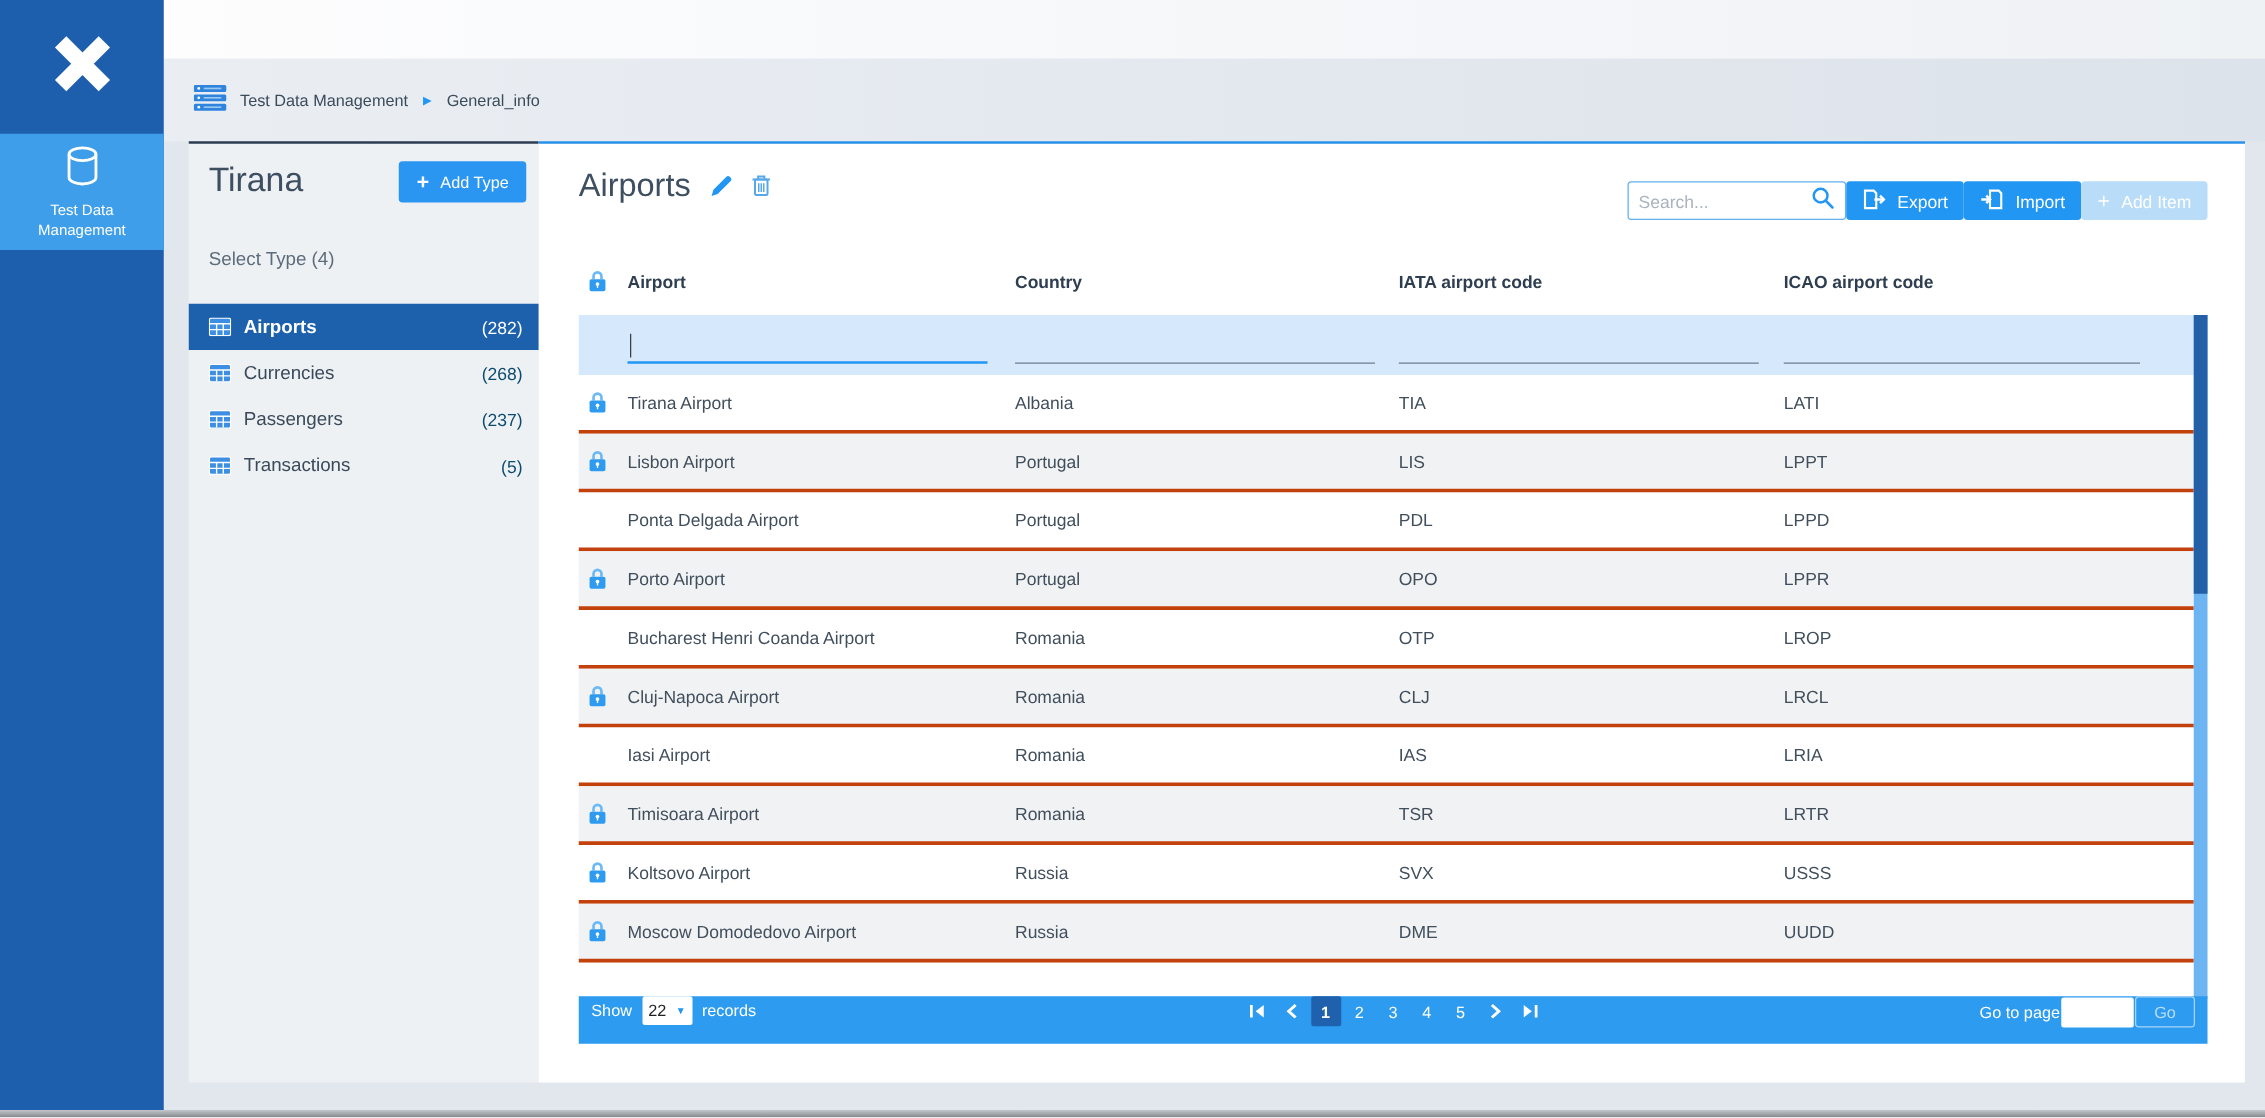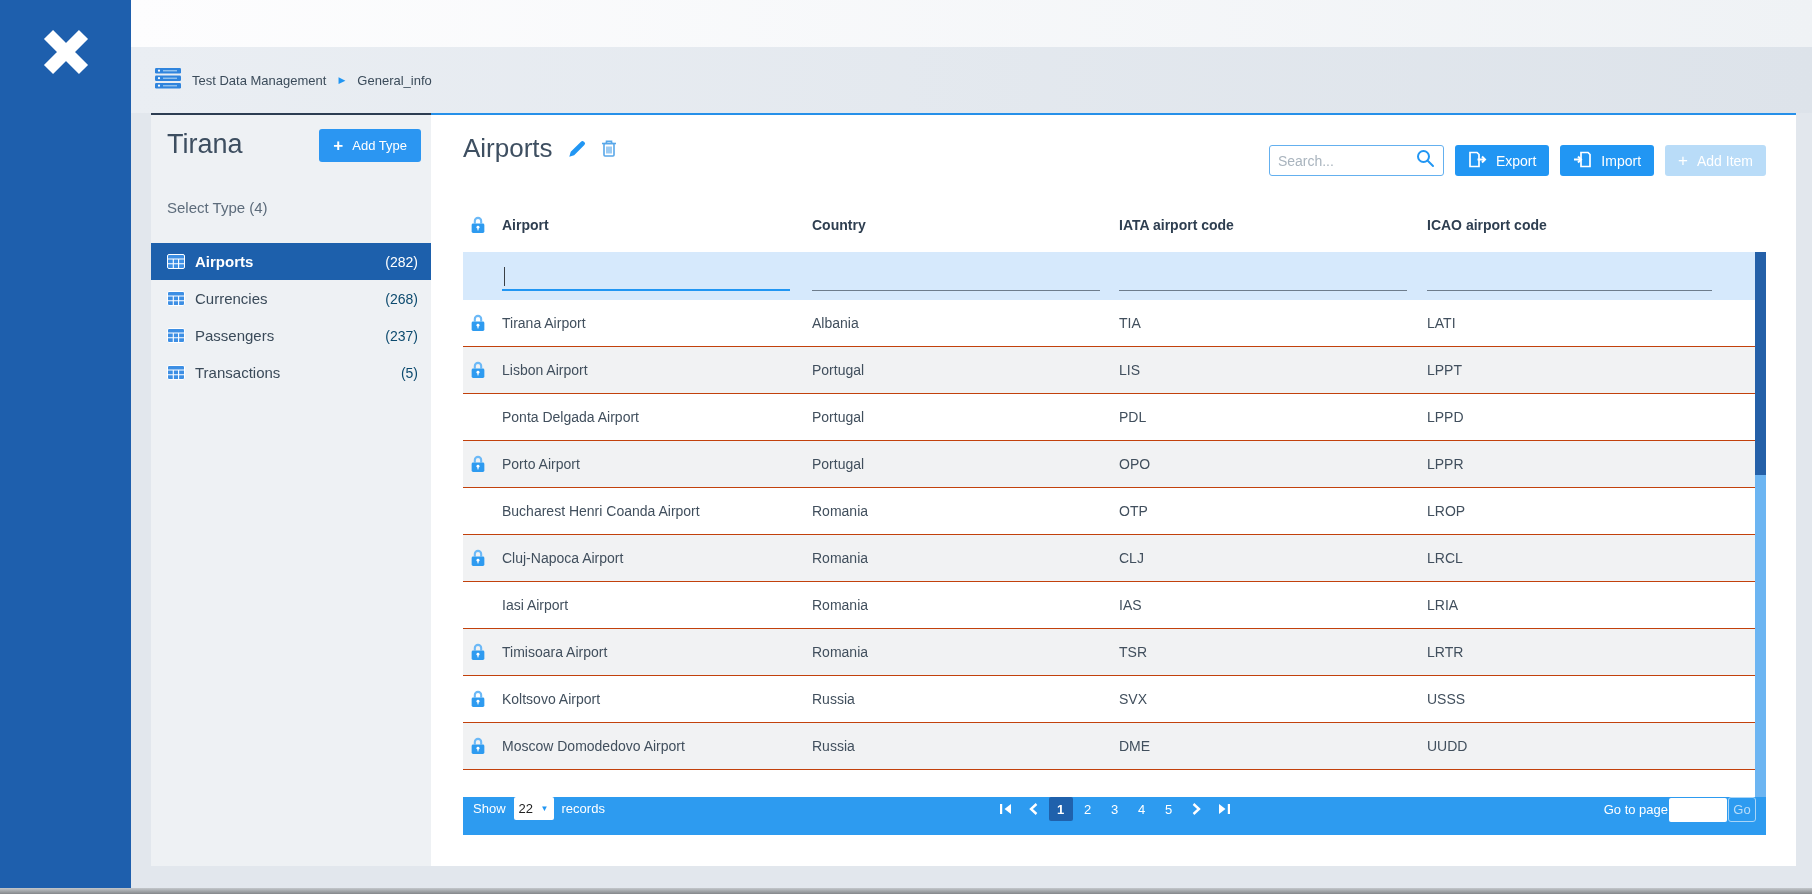--- a/index.html
+++ b/index.html
@@ -40,21 +40,21 @@
   .titem.sel { background:#1d60ac; color:#fff; }
   .titem.sel .tcount { color:#fff; }
 
   
   .card { position:absolute; left:431px; top:113px; width:1365px; height:753px; background:#fff;
           border-top:2px solid #2690e9; }
   .card-head { position:absolute; left:32px; top:18px; display:flex; align-items:center; gap:13px; }
   .card-title { font-size:26px; color:#3e4f61; }
   .iconbtn { cursor:pointer; display:flex; align-items:center; }
 
-  .toolbar { position:absolute; right:30px; top:30px; display:flex; align-items:flex-start; gap:11px; height:31px;margin-left:41px; }
+  .toolbar { position:absolute; right:30px; top:30px; display:flex; align-items:flex-start; height:31px;margin-left:41px; }
   .search { width:175px; height:31px; border:1px solid #64b0ef; border-radius:3px; background:#fff;
             display:flex; align-items:center; padding:0 8px; }
   .search input { border:none; outline:none; flex:1; font-size:14px; color:#333; width:10px; background:transparent; }
   .search input::placeholder { color:#a9b4be; }
   .btn { height:31px; border-radius:3px; background:#2196f3; color:#fff; font-size:14px;
          display:flex; align-items:center; gap:9px; padding:0 13px; cursor:pointer; }
   .btn.disabled { background:#b9dcf8; cursor:default; }
   .btn .plus { font-size:17px; line-height:1; }
 
   
@@ -67,58 +67,68 @@
   .filter { position:absolute; left:32px; top:137px; width:1292px; height:48px; background:#d6e9fc;
             display:flex; align-items:flex-end; padding-bottom:9px; }
   .uline { width:288px; height:26px; border-bottom:1px solid #6e7d8c; position:relative; }
   .uline.focus { border-bottom:2px solid #2196f3; }
   .caret { position:absolute; left:2px; bottom:3px; width:1px; height:19px; background:#3a3f45;
            animation:blink 1.1s steps(1) infinite; }
   @keyframes blink { 0%,49% {opacity:1;} 50%,100% {opacity:0;} }
 
   .tbody { position:absolute; left:32px; top:185px; width:1292px; }
   .trow { height:47px; display:flex; align-items:center; font-size:14px; color:#414f5d;
-          border-bottom:1px solid #c2410c; background:#fff; }
+          border-bottom:3px solid #c2410c; background:#fff; }
   .trow.alt { background:#f1f2f3; }
 
   .vscroll { position:absolute; right:30px; top:137px; width:11px; height:547px; background:#6cb5f2; }
   .vthumb { position:absolute; top:0; left:0; width:11px; height:223px; background:#2460a8; cursor:pointer; }
 
   
   .tfoot { position:absolute; left:32px; bottom:31px; width:1303px; height:38px; background:#2d9bf0;
            color:#fff; display:flex; align-items:flex-start; font-size:13px; padding:0 10px; }
   .foot-left { display:flex; align-items:center; gap:8px; }
   .pselect { width:40px; height:23px; background:#fff; border-radius:2px; color:#222;
              display:flex; align-items:center; justify-content:space-between; padding:0 5px; cursor:pointer; }
   .pselect .vcaret { color:#2196f3; font-size:8px; }
   .pager { position:absolute; left:50%; transform:translateX(-50%); display:flex; align-items:center; gap:3px; }
   .pbtn { width:25px; height:24px; display:flex; align-items:center; justify-content:center; cursor:pointer; }
   .page { width:24px; height:24px; display:flex; align-items:center; justify-content:center;
           border-radius:2px; cursor:pointer; }
   .page.act { background:#1f61ac; font-weight:bold; }
   .goto { position:absolute; right:10px; display:flex; align-items:center; gap:1px; }
   .goto input { width:58px; height:24px; border:none; outline:none; border-radius:2px; background:#fff; padding:0 5px; font-size:13px; }
-  .gobtn { width:28px; height:25px; border:1px solid #a9d5f7; border-radius:3px; color:#b9ddf9;
+  .gobtn { width:48px; height:25px; border:1px solid #a9d5f7; border-radius:3px; color:#b9ddf9;
            display:flex; align-items:center; justify-content:center; font-size:13px; }
 
   .bottom-strip { position:absolute; left:0; bottom:0; width:100%; height:6px;
                   background:linear-gradient(to bottom,#c3c7cb,#84878a); z-index:6; }
 </style>
 </head>
 <body>
 
 <div id="stage">
 
   <div class="sidebar">
     <div class="logo-block">
       <span>
         <svg width="56" height="56" viewBox="0 0 48 48">
           <path d="M9 9 L39 39 M39 9 L9 39" stroke="#ffffff" stroke-width="11"></path>
         </svg>
       </span>
+    </div>
+    <div class="nav-active">
+      <span class="dbico">
+        <svg width="30" height="34" viewBox="0 0 26 30">
+          <ellipse cx="13" cy="6.5" rx="9.5" ry="4.5" fill="none" stroke="#ffffff" stroke-width="2"></ellipse>
+          <path d="M3.5 6.5 L3.5 23 A9.5 4.5 0 0 0 22.5 23 L22.5 6.5" fill="none" stroke="#ffffff" stroke-width="2"></path>
+        </svg>
+      </span>
+      <span>Test Data</span>
+      <span>Management</span>
     </div>
   </div>
 
   <div class="top-strip"></div>
   <div class="crumb-bar">
     <span>
       <svg width="27" height="21" viewBox="0 0 27 21">
         <rect x="0" y="0" width="26" height="5.5" rx="1.2" fill="#2f84dd"></rect>
         <rect x="0" y="7.5" width="26" height="5.5" rx="1.2" fill="#2f84dd"></rect>
         <rect x="0" y="15" width="26" height="5.5" rx="1.2" fill="#2f84dd"></rect>

